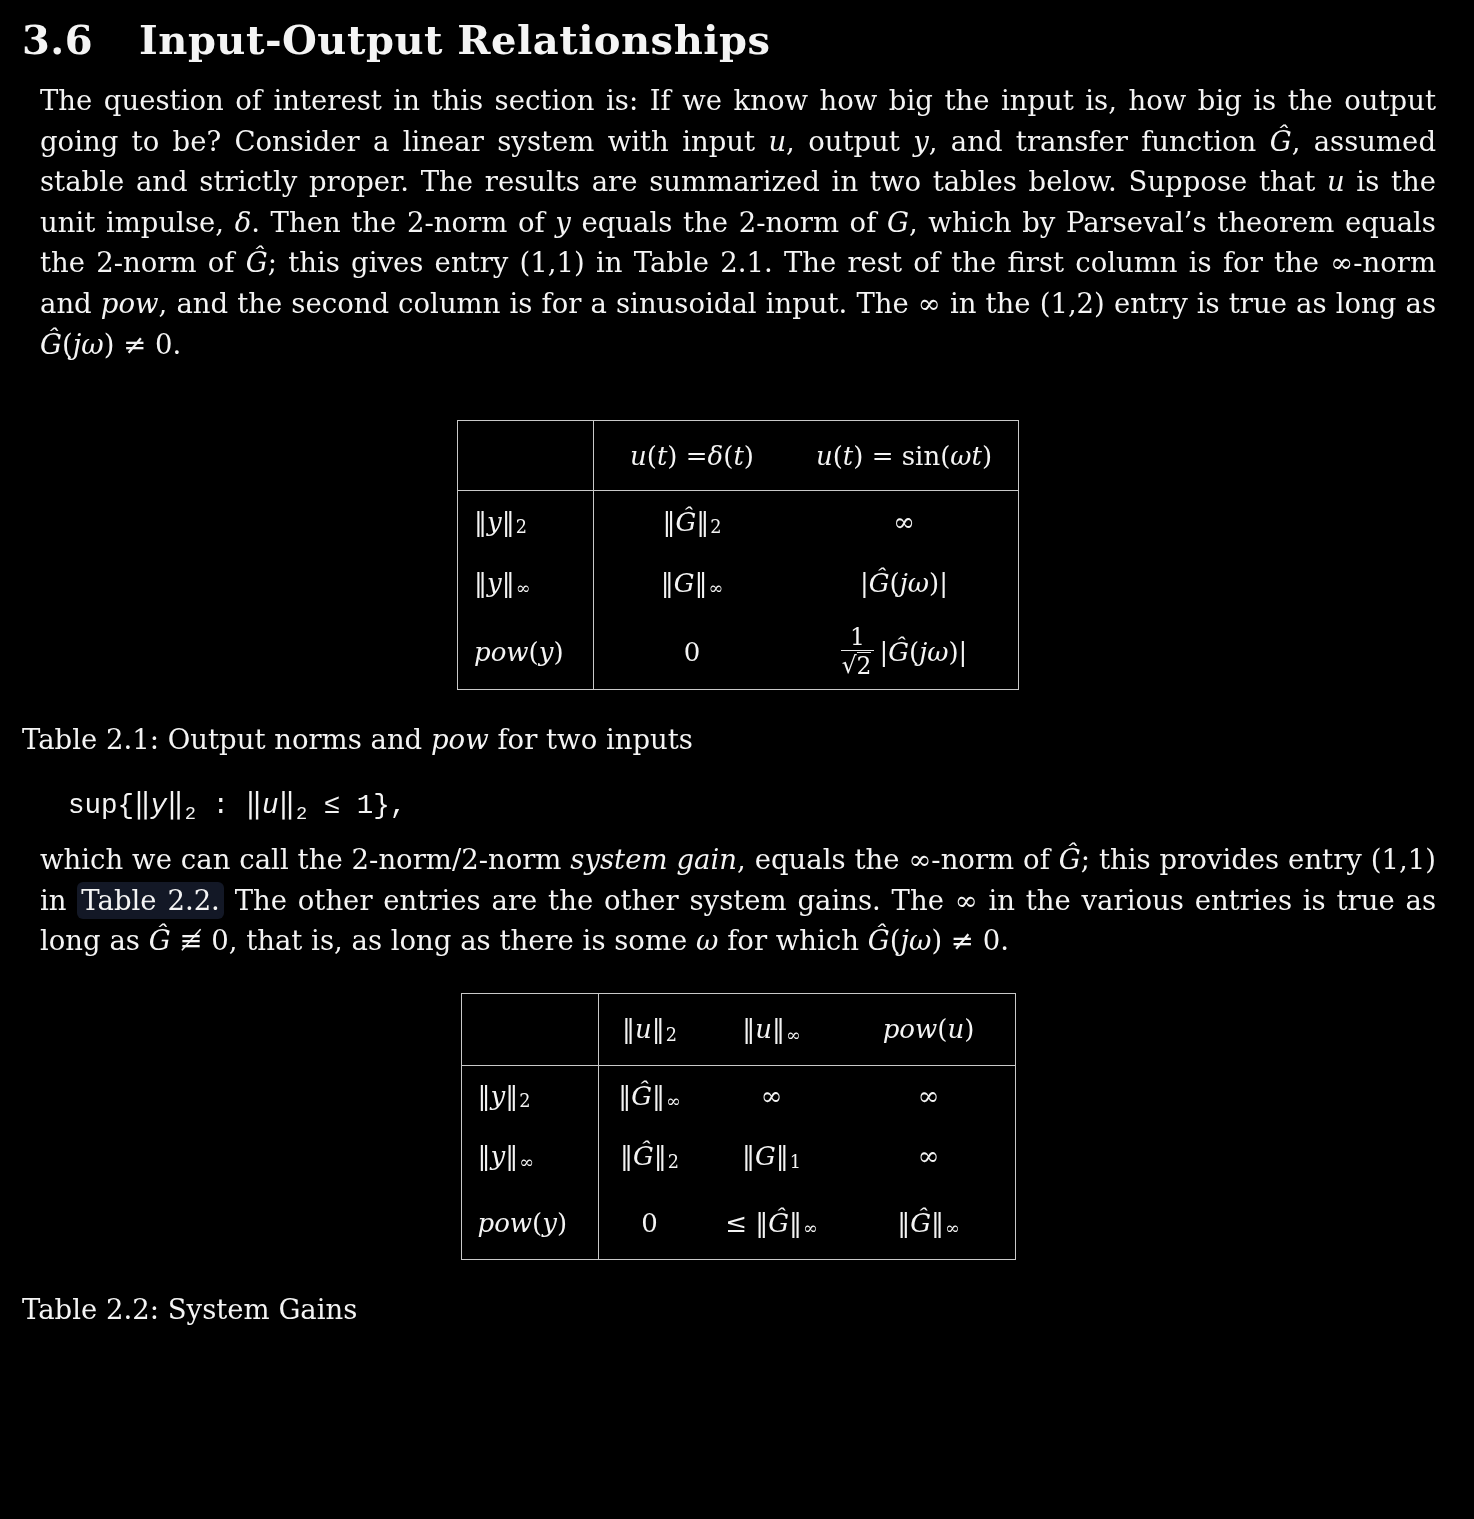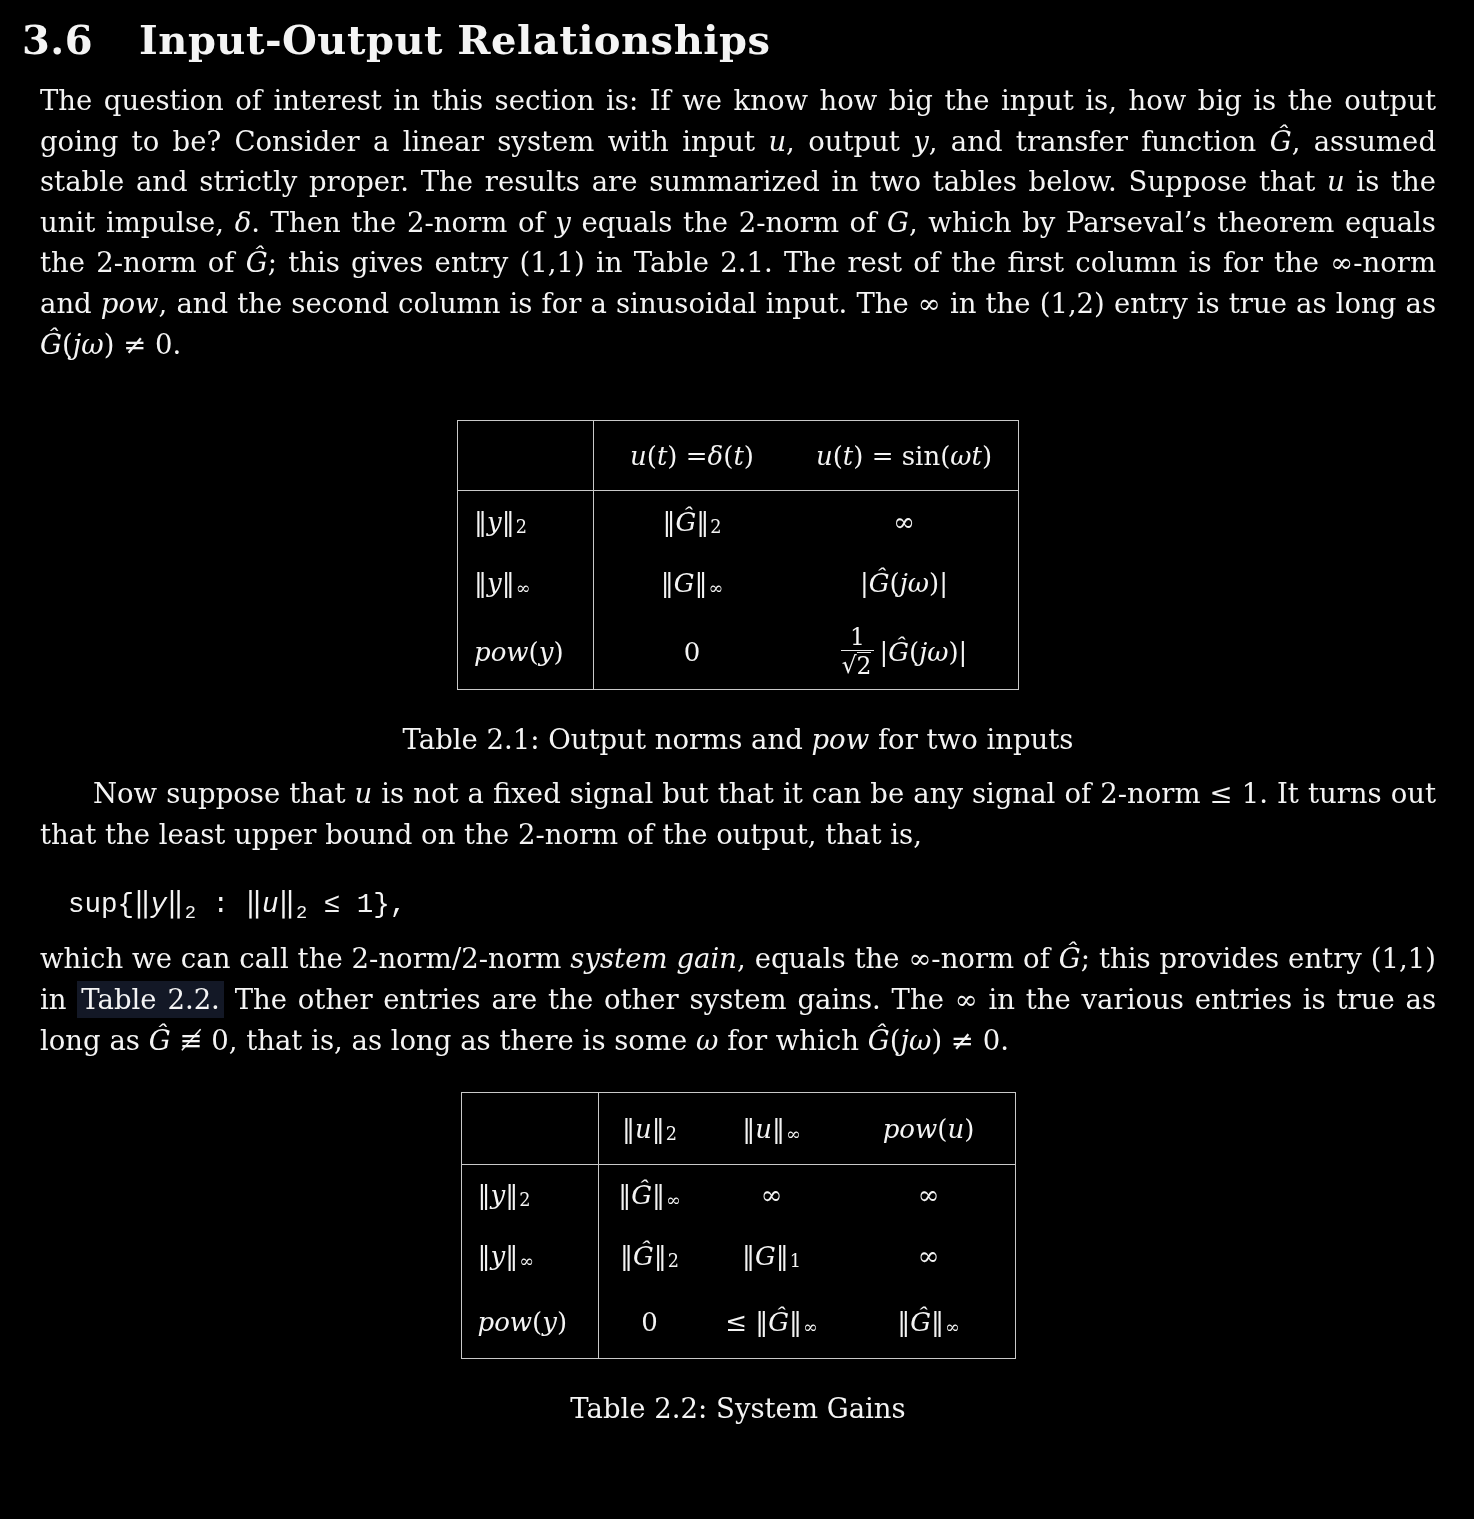--- a/index.html
+++ b/index.html
@@ -19,26 +19,26 @@
   p.body {
     font-size:27.5px; line-height:40.6px; margin:18px;
     text-align:justify; text-justify:inter-word;
   }
   .p1 { margin-top:42px; }
   .p2 { margin-top:40px; text-indent:53px; }
   .p3 { margin-top:22px; }
 
   .equation { font-size:27.5px; margin:32px 0 0 46px;font-family:Liberation Mono, monospace; }
 
-  .caption { font-size:27.5px; text-align:center; margin-top:33px; }
+  .caption { font-size:27.5px; margin-top:33px; }
 
   
   .run-i { font-style:italic; }
   .run-sub { font-size:0.68em; position:relative; top:0.3em; margin-left:1px; }
-  .run-hl { background:#131826; padding:2px 4px 3px; }
+  .run-hl { background:#131826; padding:2px 4px 3px;border-radius:6px; }
 
   
   .tbl {
     display:grid; margin:56px auto 0 auto;
     border:1.5px solid #c9c9c9; font-size:26px; width:max-content;
   }
   .tbl .cell {
     display:flex; align-items:center; justify-content:center;
     white-space:nowrap; box-sizing:border-box;
   }
@@ -140,21 +140,20 @@
           <span>√</span>
             <span class="radicand">2</span>
         </span>
       </span>
       <span><span>|</span><span class="run-i">Ĝ</span><span>(</span><span class="run-i">jω</span><span>)|</span></span>
     </div>
   </div>
 
   <div class="caption"><span>Table 2.1: Output norms and </span><span class="run-i">pow</span><span> for two inputs</span></div>
 
-  <p class="body p2"><span>Now suppose that </span><span class="run-i">u</span><span> is not a fixed signal but that it can be any signal of 2-norm ≤ 1. It turns out that the least upper bound on the 2-norm of the output, that is,</span></p>
 
   <div class="equation"><span>sup{‖</span><span class="run-i">y</span><span>‖</span><span class="run-sub">2</span><span> : ‖</span><span class="run-i">u</span><span>‖</span><span class="run-sub">2</span><span> ≤ 1},</span></div>
 
   <p class="body p3"><span>which we can call the 2-norm/2-norm </span><span class="run-i">system gain</span><span>, equals the ∞-norm of </span><span class="run-i">Ĝ</span><span>; this provides entry (1,1) in </span><span class="run-hl">Table 2.2.</span><span> The other entries are the other system gains. The ∞ in the various entries is true as long as </span><span class="run-i">Ĝ</span><span> ≢ 0, that is, as long as there is some </span><span class="run-i">ω</span><span> for which </span><span class="run-i">Ĝ</span><span>(</span><span class="run-i">jω</span><span>) ≠ 0.</span></p>
 
   <div class="tbl tbl2">
     <div class="cell label hdr"></div>
     <div class="cell hdr">
         <span>‖</span>
         <span class="run-i">u</span>

